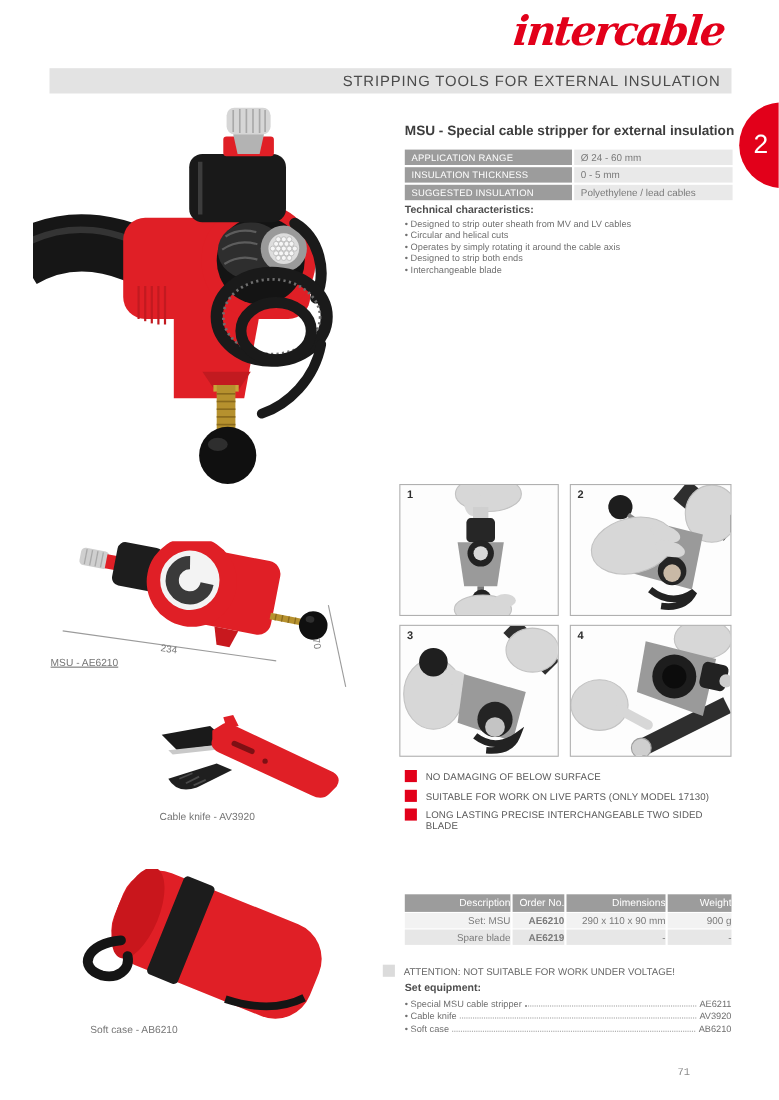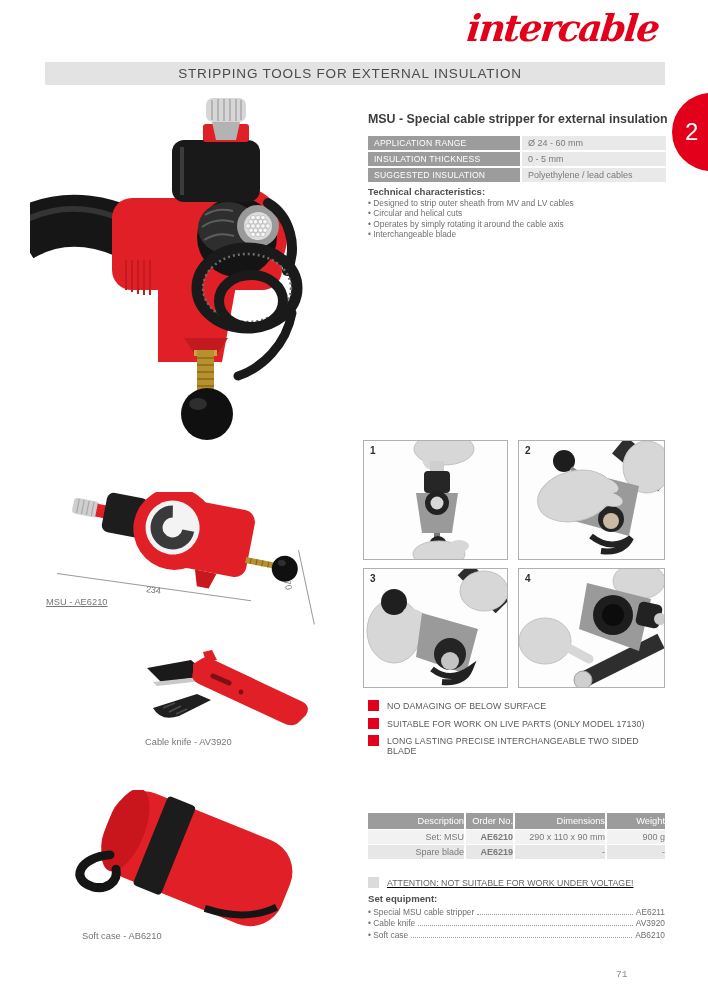--- a/index.html
+++ b/index.html
@@ -12,21 +12,21 @@
   
   .logo {
     position:absolute; top:6px; right:50px;
     font-family:"DejaVu Serif", serif; font-style:italic; font-weight:bold;
     font-size:37px; color:#e2001a; letter-spacing:-2px;
     transform:skewX(-6deg);
   }
   .banner {
     position:absolute; left:45px; top:62px; width:620px; height:23px;
     background:#e3e3e3; color:#4b4b4b; font-size:13.5px; letter-spacing:0.8px;
-    line-height:23px; text-align:center; padding-right:10px;
+    line-height:23px; text-align:right; padding-right:10px;
   }
   .section-tab {
     position:absolute; left:672px; top:93px; width:78px; height:78px;
     border-radius:50%; background:#e2001a; color:#ffffff;
     font-size:24px; line-height:78px; padding-left:13px;
   }
   
   .product-title {
     position:absolute; left:368px; top:112px; width:320px;
     font-size:12.4px; font-weight:bold; color:#3d3d3d; white-space:nowrap;
@@ -69,21 +69,21 @@
   .ot-c0 { width:96px; } .ot-c1 { width:47px; margin-left:2px; }
   .ot-c2 { width:90px; margin-left:2px; } .ot-c3 { flex:1; margin-left:2px; }
   .ot-head .ot-cell {
     background:#9c9c9c; color:#ffffff; font-size:9.3px; height:16px; line-height:16px;
   }
   .ot-body .ot-cell { font-size:9px; color:#7a7a7a; height:14px; line-height:14px; }
   .ot-r0 .ot-cell { background:#f2f2f2; }
   .ot-r1 .ot-cell { background:#e7e7e7; }
   .ot-code { font-weight:bold; color:#4e4e4e; }
   
-  .attention { position:absolute; left:368px; top:877px; display:flex; align-items:center;text-decoration:underline; }
+  .attention { position:absolute; left:348px; top:877px; display:flex; align-items:center; }
   .attention-square { width:11px; height:11px; background:#dbdbdb; margin-right:8px; }
   .attention-text { font-size:8.8px; color:#666666; }
   .seteq-title {
     position:absolute; left:368px; top:893px;
     font-size:9.6px; font-weight:bold; color:#4e4e4e;
   }
   .seteq-list { position:absolute; left:368px; top:905px; width:297px; }
   .seteq-item { display:flex; align-items:flex-end; font-size:8.4px; color:#6f6f6f; height:11.5px; }
   .seteq-name::before { content:"• "; }
   .seteq-dots { flex:1; border-bottom:1px dotted #9a9a9a; margin:0 3px 2px 3px; }
@@ -207,20 +207,21 @@
       <div class="spec-label">SUGGESTED INSULATION</div>
       <div class="spec-value">Polyethylene / lead cables</div>
     </div>
   </div>
 
   <div class="tech-title">Technical characteristics:</div>
   <div class="tech-list">
     <div class="tech-item">Designed to strip outer sheath from MV and LV cables</div>
     <div class="tech-item">Circular and helical cuts</div>
     <div class="tech-item">Operates by simply rotating it around the cable axis</div>
+    <div class="tech-item">Designed to strip both ends</div>
     <div class="tech-item">Interchangeable blade</div>
   </div>
 
   <div class="step-photo" style="left:363px; top:440px; width:145px; height:120px;">
     <span class="step-num">1</span>
     <svg width="143" height="118" viewBox="0 0 143 118">
       <ellipse cx="80" cy="8" rx="30" ry="16" fill="#d7d7d7" stroke="#c2c2c2"></ellipse>
       <ellipse cx="66" cy="16" rx="8" ry="12" fill="#d7d7d7"></ellipse>
       <rect x="66" y="20" width="14" height="10" fill="#cfcfcf"></rect>
       <rect x="60" y="30" width="26" height="22" rx="4" fill="#262626"></rect>

